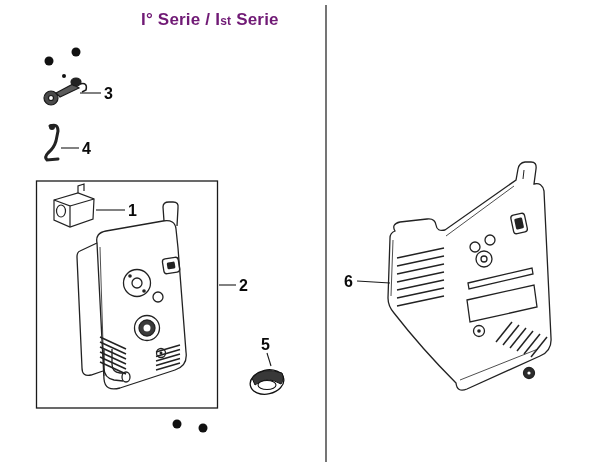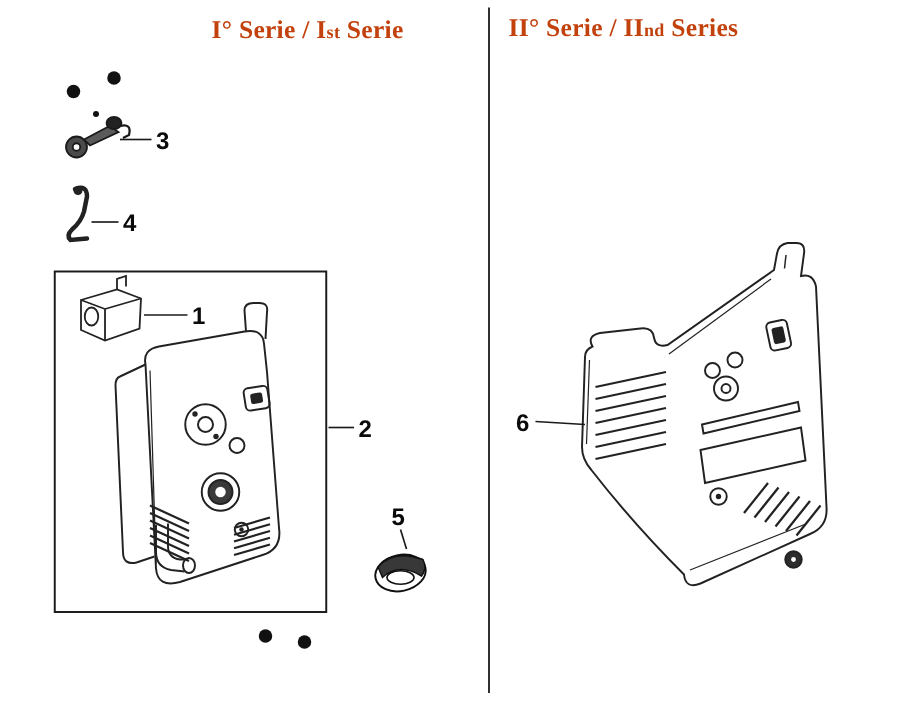--- a/index.html
+++ b/index.html
@@ -7,24 +7,23 @@
     width: 600px; height: 468px;
     background: #ffffff;
     position: relative; overflow: hidden;
     font-family: "Liberation Sans", sans-serif;
   }
   .stage { position: absolute; inset: 0; }
   .header {
     position: absolute;
     font-weight: bold;
     font-size: 17px;
-    color: #c2410c;
+    color: #701a75;
     white-space: nowrap;
     letter-spacing: 0.2px;
-    font-family: Liberation Serif, serif;
   }
   .header .small { font-size: 12px; }
   .header-left  { left: 141px; top: 10px; }
   .header-right { left: 339px; top: 9px; }
   svg.canvas { position: absolute; left: 0; top: 0; }
   text.callout {
     font-family: "Liberation Sans", sans-serif;
     font-size: 16px;
     font-weight: bold;
     fill: #0a0a0a;
@@ -32,23 +31,20 @@
 </style>
 </head>
 <body>
 
 <div class="stage">
 
   <div class="header header-left">
     <span>I° Serie / I</span><span class="small">st</span><span> Serie</span>
   </div>
 
-  <div class="header header-right">
-    <span>II° Serie / II</span><span class="small">nd</span><span> Series</span>
-  </div>
 
   <svg class="canvas" width="600" height="468" viewBox="0 0 600 468">
 
     <line x1="326" y1="5" x2="326" y2="462" stroke="#1a1a1a" stroke-width="1.2"></line>
 
     <g fill="#111">
       <circle cx="49" cy="61" r="4.5"></circle>
       <circle cx="76" cy="52" r="4.5"></circle>
       <circle cx="177" cy="424" r="4.5"></circle>
       <circle cx="203" cy="428" r="4.5"></circle>

